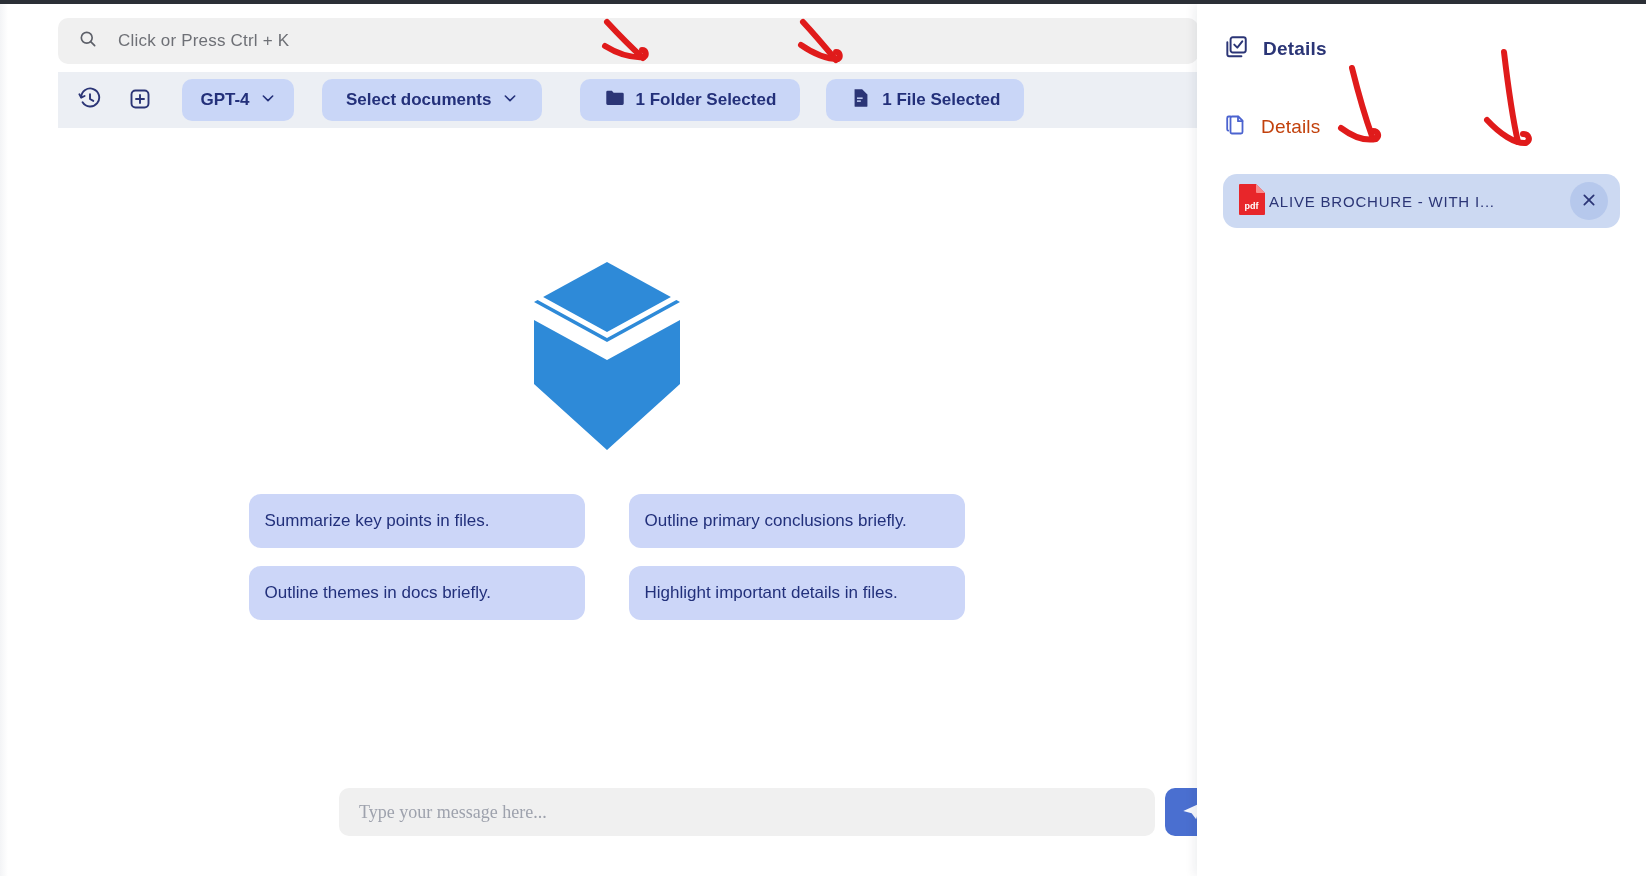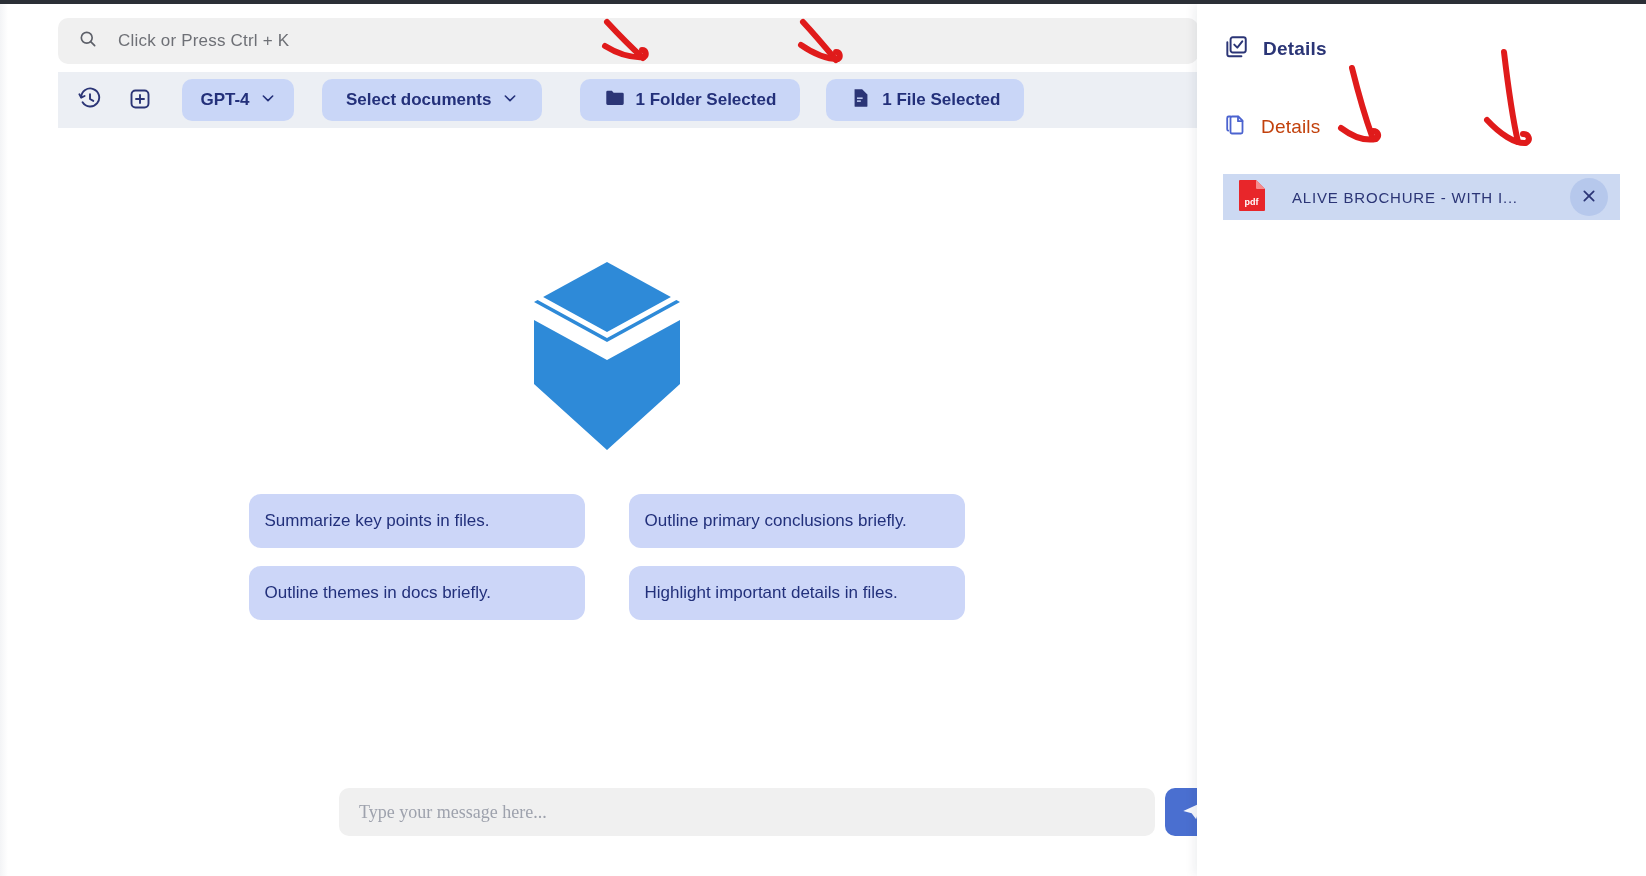--- a/index.html
+++ b/index.html
@@ -199,27 +199,27 @@
     height: 42px;
     cursor: pointer;
     font-size: 19px;
     letter-spacing: .2px;
   }
   .side-tab.active { color: #2b3576; font-weight: 600; }
   .side-tab.inactive { color: #c2410c; margin-top: 36px; }
 
   .file-chip {
     margin-top: 26px;
-    height: 46px;
+    height: 54px;
     background: #ccd9f2;
-    border-radius: 0;
+    border-radius: 14px;
     display: flex;
     align-items: center;
     padding: 0 12px 0 14px;
-    gap: 25px;
+    gap: 2px;
     cursor: pointer;
   }
   .file-chip-name {
     flex: 1 1 auto;
     color: #2b3576;
     font-size: 15px;
     letter-spacing: .8px;
     white-space: nowrap;
     overflow: hidden;
   }

